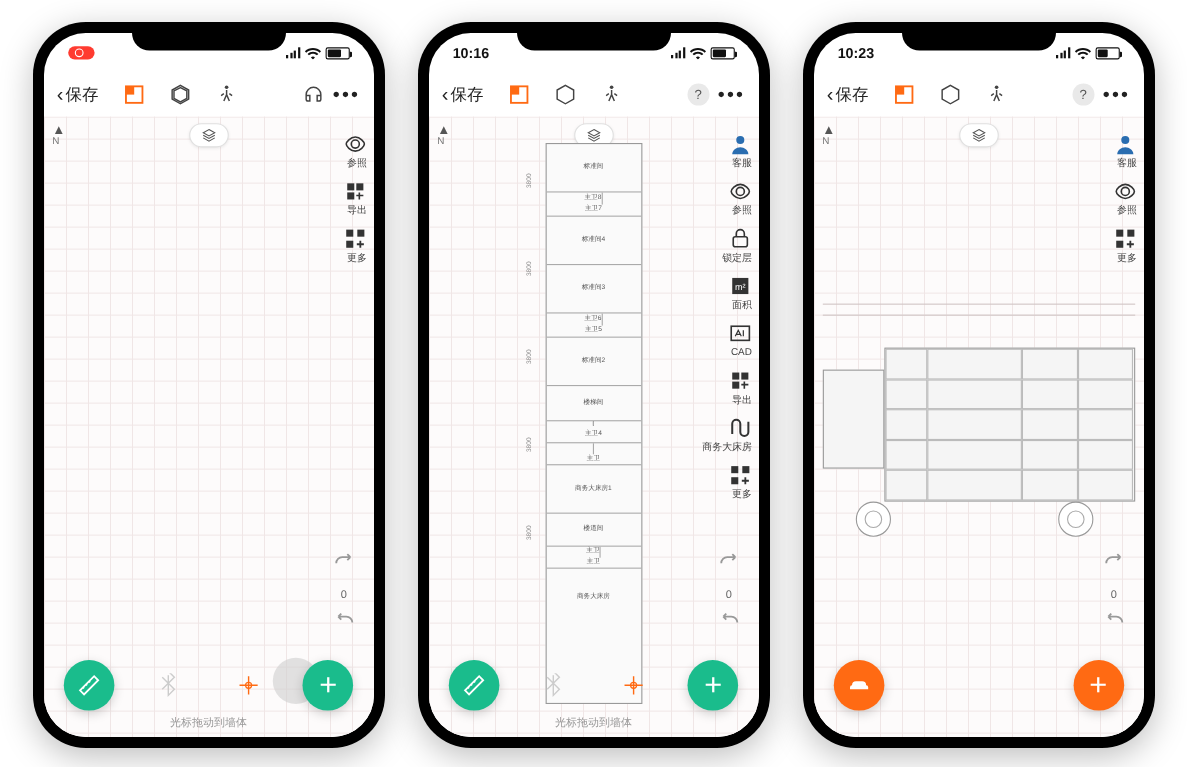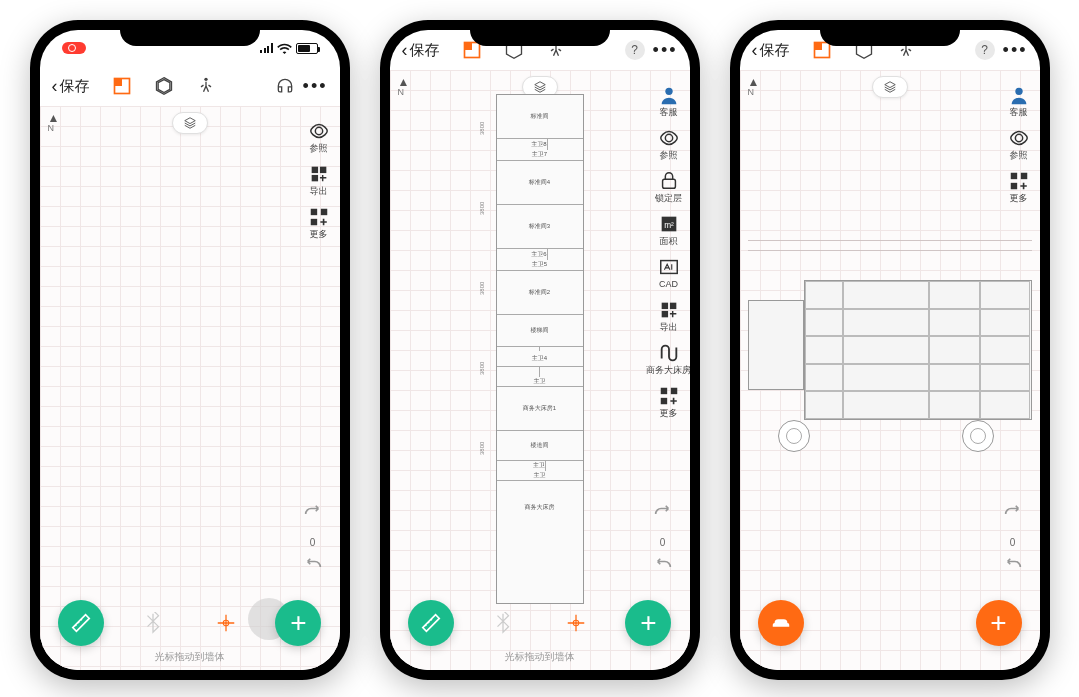--- a/index.html
+++ b/index.html
@@ -105,21 +105,21 @@
       linear-gradient(90deg,#f0e6e6 1px, transparent 1px);
     background-size: 20px 20px;
     background-color:#fdfbfb;
   }
   .compass{position:absolute;top:6px;left:8px;font-size:9px;color:#777;line-height:1;}
   .compass .arrow{display:block;font-size:12px;color:#555;}
   .layers-chip{position:absolute;top:6px;left:50%;transform:translateX(-50%);background:#fff;border:1px solid #e0e0e0;border-radius:14px;width:36px;height:22px;display:flex;align-items:center;justify-content:center;box-shadow:0 1px 3px rgba(0,0,0,0.08);}
   .layers-chip svg{width:14px;height:14px;color:#555;}
   
   .right-col{position:absolute;top:14px;right:6px;display:flex;flex-direction:column;gap:10px;align-items:center;}
-  .ract{display:flex;flex-direction:column;align-items:center;gap:2px;width:30px;}
+  .ract{display:flex;flex-direction:column;align-items:flex-end;gap:2px;width:30px;}
   .ract .ic{width:22px;height:22px;display:flex;align-items:center;justify-content:center;color:#333;}
   .ract .ic svg{width:100%;height:100%;}
   .ract .lbl{font-size:9px;color:#444;line-height:1;white-space:nowrap;}
   .ract.customer .ic{color:#222;}
   
   .undo-redo{position:absolute;bottom:90px;right:16px;display:flex;flex-direction:column;gap:10px;align-items:center;color:#888;}
   .undo-redo .arrow-u svg{width:22px;height:18px;}
   .undo-redo .count{font-size:10px;color:#666;}
   
   .fab-row{position:absolute;bottom:24px;left:0;right:0;display:flex;align-items:center;justify-content:space-between;padding:0 18px;}
@@ -291,20 +291,39 @@
           </div>
       </div>
       <div class="hint">光标拖动到墙体</div>
     </div>
   </div>
 </div>
 
 <div class="phone">
   <div class="notch"></div>
   <div class="screen">
+    <div class="statusbar">
+      <div class="left">
+          <span>10:16</span>
+        </div>
+      <div class="right">
+        <span class="signal">
+            <i></i>
+            <i></i>
+            <i></i>
+            <i></i>
+          </span>
+        <svg width="15" height="11" viewBox="0 0 24 18">
+            <path d="M12 18l-3-3c1.7-1.7 4.3-1.7 6 0l-3 3zm-6-6l-2-2c4.4-4.4 11.6-4.4 16 0l-2 2c-3.3-3.3-8.7-3.3-12 0zm-4-4L0 6c6.6-6.6 17.4-6.6 24 0l-2 2C16.5 2.5 7.5 2.5 2 8z" fill="#111"></path>
+          </svg>
+        <span class="battery">
+            <span class="fill"></span>
+          </span>
+      </div>
+    </div>
 
     <div class="toolbar">
       <div class="back-btn">
         <span class="chev">‹</span>
         <span>保存</span>
       </div>
       <div class="tb-icons">
         <span class="tb-icon active">
             <svg viewBox="0 0 24 24">
               <rect x="3" y="3" width="18" height="18" fill="none" stroke="currentColor" stroke-width="2"></rect>
@@ -514,20 +533,39 @@
           </div>
       </div>
       <div class="hint">光标拖动到墙体</div>
     </div>
   </div>
 </div>
 
 <div class="phone">
   <div class="notch"></div>
   <div class="screen">
+    <div class="statusbar">
+      <div class="left">
+          <span>10:23</span>
+        </div>
+      <div class="right">
+        <span class="signal">
+            <i></i>
+            <i></i>
+            <i></i>
+            <i></i>
+          </span>
+        <svg width="15" height="11" viewBox="0 0 24 18">
+            <path d="M12 18l-3-3c1.7-1.7 4.3-1.7 6 0l-3 3zm-6-6l-2-2c4.4-4.4 11.6-4.4 16 0l-2 2c-3.3-3.3-8.7-3.3-12 0zm-4-4L0 6c6.6-6.6 17.4-6.6 24 0l-2 2C16.5 2.5 7.5 2.5 2 8z" fill="#111"></path>
+          </svg>
+        <span class="battery">
+            <span class="fill" style="width:45%"></span>
+          </span>
+      </div>
+    </div>
 
     <div class="toolbar">
       <div class="back-btn">
         <span class="chev">‹</span>
         <span>保存</span>
       </div>
       <div class="tb-icons">
         <span class="tb-icon active">
             <svg viewBox="0 0 24 24">
               <rect x="3" y="3" width="18" height="18" fill="none" stroke="currentColor" stroke-width="2"></rect>

